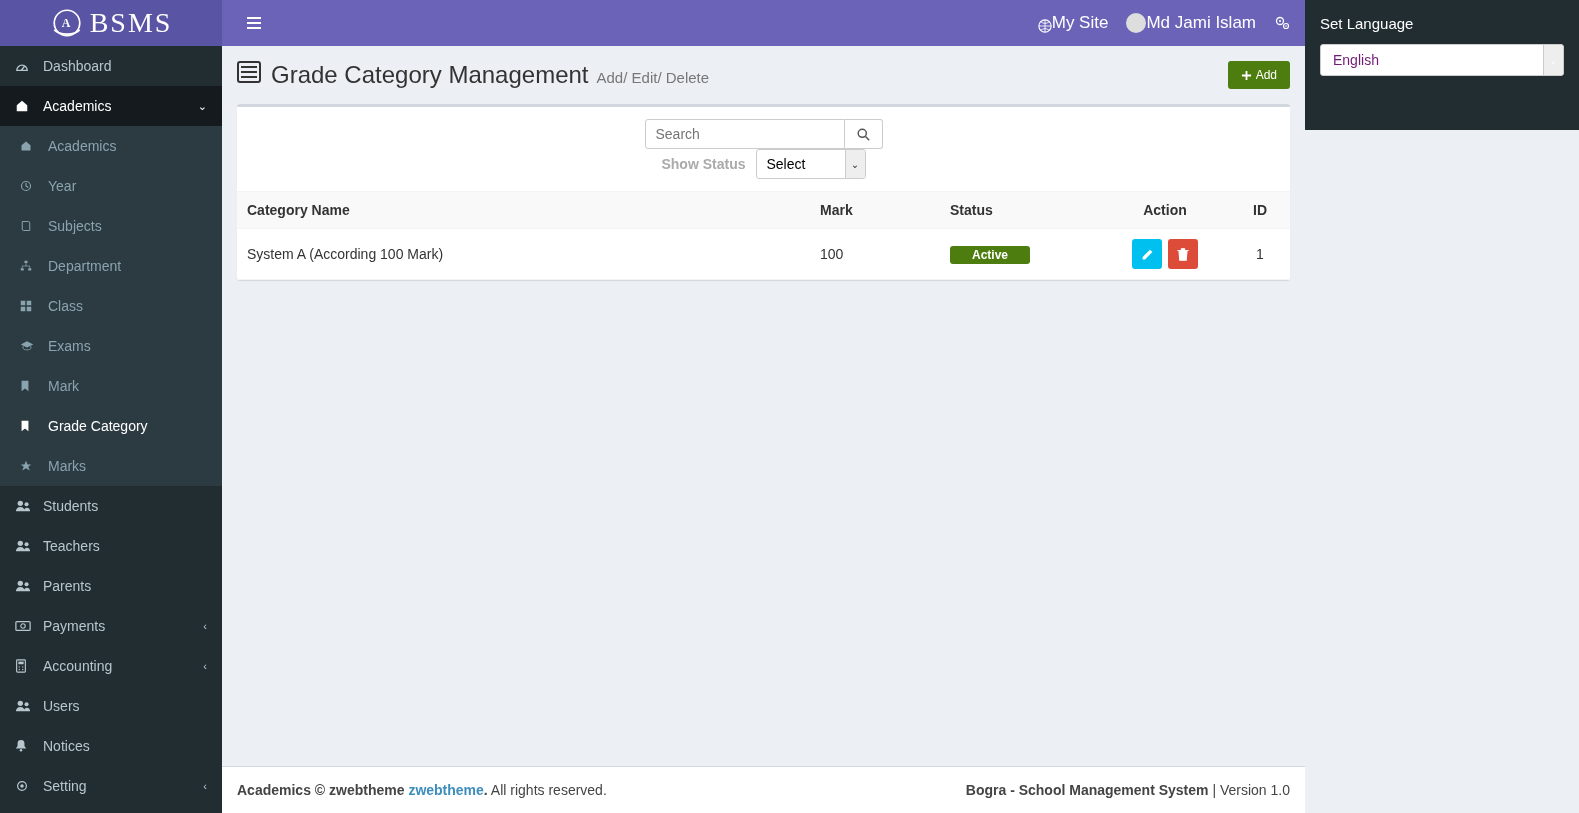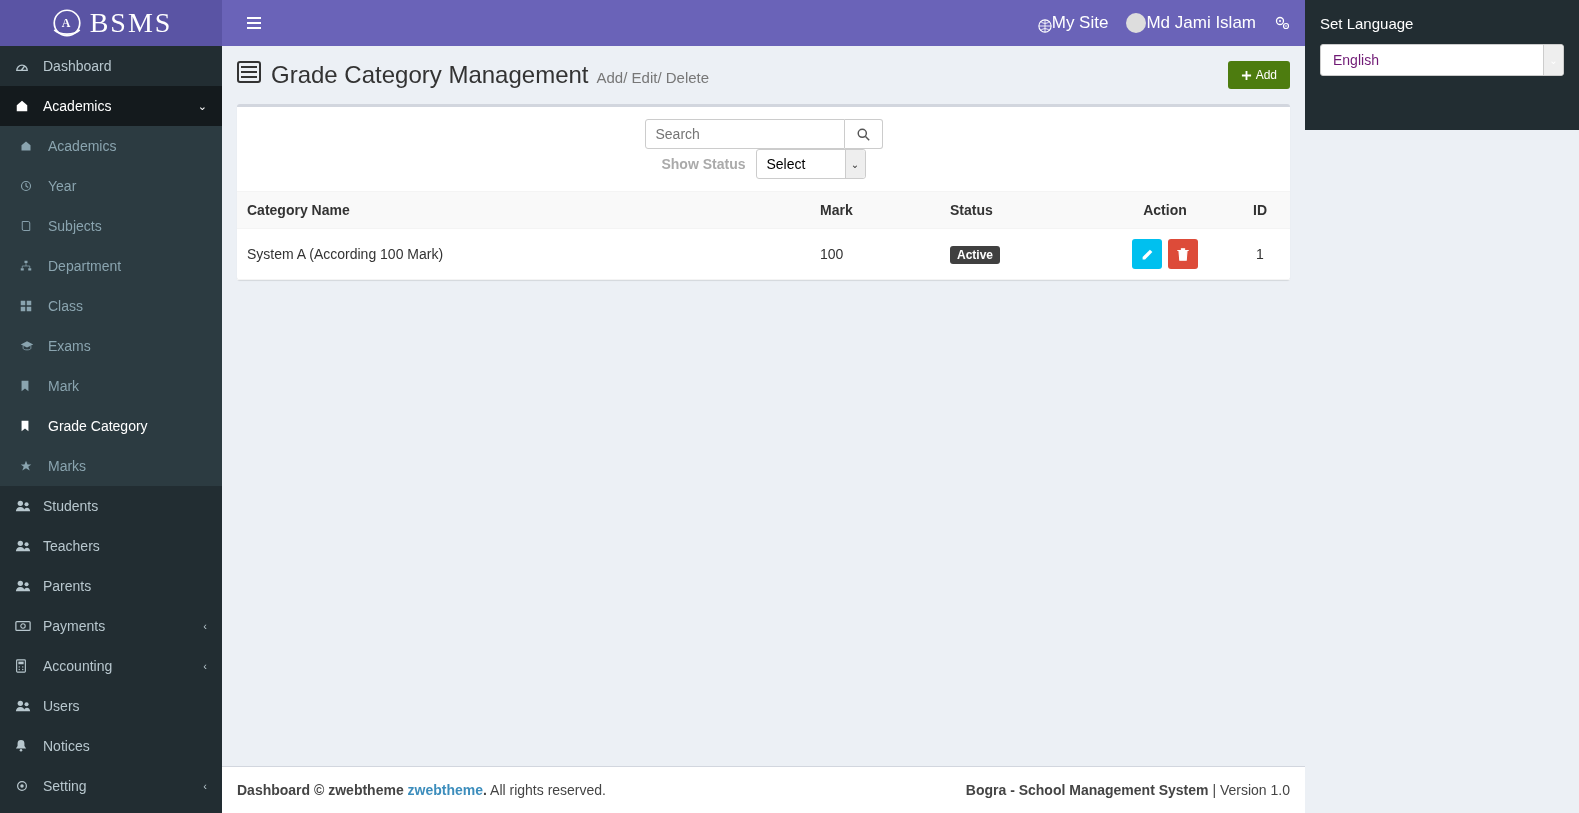--- a/index.html
+++ b/index.html
@@ -42,21 +42,21 @@
 .status-filter { display: flex; align-items: center; gap: 10px; }
 .status-label { color: #aaa; font-weight: 700; font-size: 14px; }
 .select-wrap { position: relative; }
 .select-wrap select { appearance: none; -webkit-appearance: none; border: 1px solid #ccc; background: #fff; padding: 6px 28px 6px 10px; font-size: 14px; border-radius: 3px; cursor: pointer; width: 110px; }
 .select-caret { position: absolute; right: 1px; top: 1px; bottom: 1px; width: 20px; background: #eee; border-left: 1px solid #ccc; display: flex; align-items: center; justify-content: center; font-size: 10px; pointer-events: none; border-radius: 0 3px 3px 0; }
 
 table { width: 100%; border-collapse: collapse; }
 th { text-align: left; padding: 10px 10px; font-weight: 700; font-size: 14px; background: #f9f9f9; border-bottom: 1px solid #f4f4f4; }
 td { padding: 10px 10px; font-size: 14px; border-bottom: 1px solid #f4f4f4; color: #333; }
 th.center, td.center { text-align: center; }
-.badge-active { background: #404040; color: #fff; padding: 2px 7px; border-radius: 3px; font-size: 12px; font-weight: 700; }
+.badge-active { background: #4d7c0f; color: #fff; padding: 2px 22px; border-radius: 3px; font-size: 12px; font-weight: 700; }
 .btn-icon { display: inline-flex; align-items: center; justify-content: center; width: 30px; height: 30px; border-radius: 3px; border: none; cursor: pointer; color: #fff; font-size: 13px; }
 .btn-edit { background: #00c0ef; }
 .btn-delete { background: #dd4b39; margin-left: 2px; }
 
 
 .footer { background: #fff; border-top: 1px solid #d2d6de; padding: 15px; font-size: 14px; color: #444; display: flex; justify-content: space-between; }
 .footer a { color: #3c8dbc; text-decoration: none; }
 .footer strong { font-weight: 700; }
 
 
@@ -378,21 +378,21 @@
             </td>
             <td class="center">1</td>
           </tr>
         </tbody>
       </table>
     </div>
   </div>
 
   <div class="footer">
     <div>
-      <strong><span>Dashboard © zwebtheme </span><a href="#">zwebtheme</a>.</strong><span> All rights reserved.</span>
+      <strong><span>Academics © zwebtheme </span><a href="#">zwebtheme</a>.</strong><span> All rights reserved.</span>
     </div>
     <div>
       <strong>Bogra - School Management System</strong><span> | Version </span><span>1.0</span>
     </div>
   </div>
 </div>
 
 <div class="right-panel">
   <h4>Set Language</h4>
   <div class="select-wrap">

